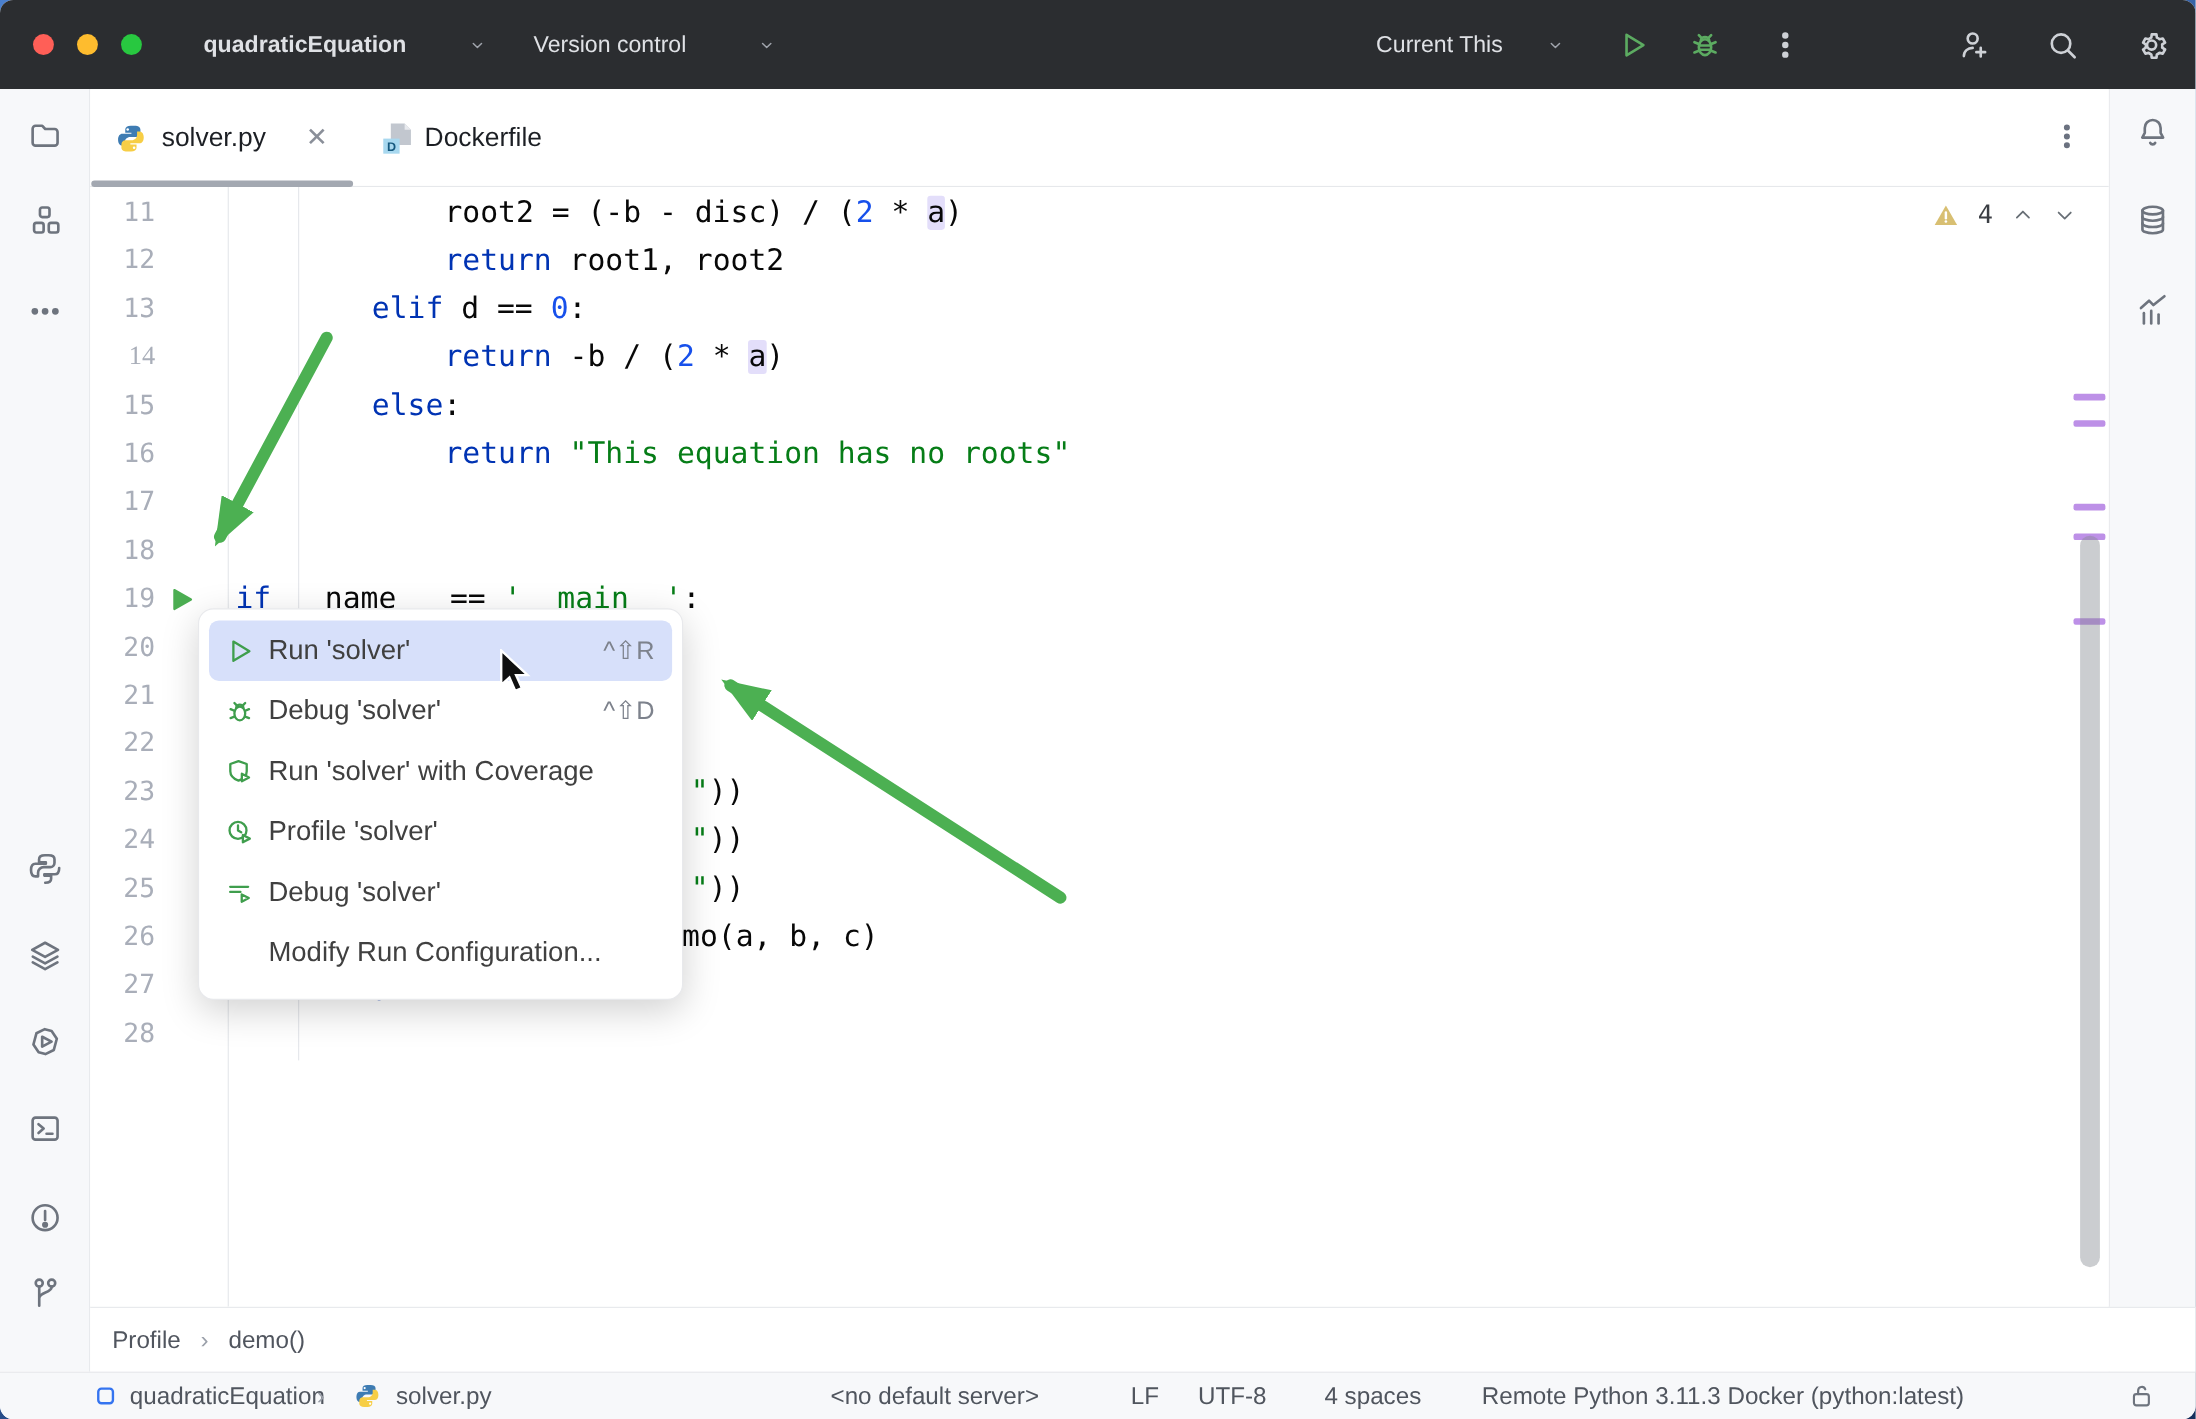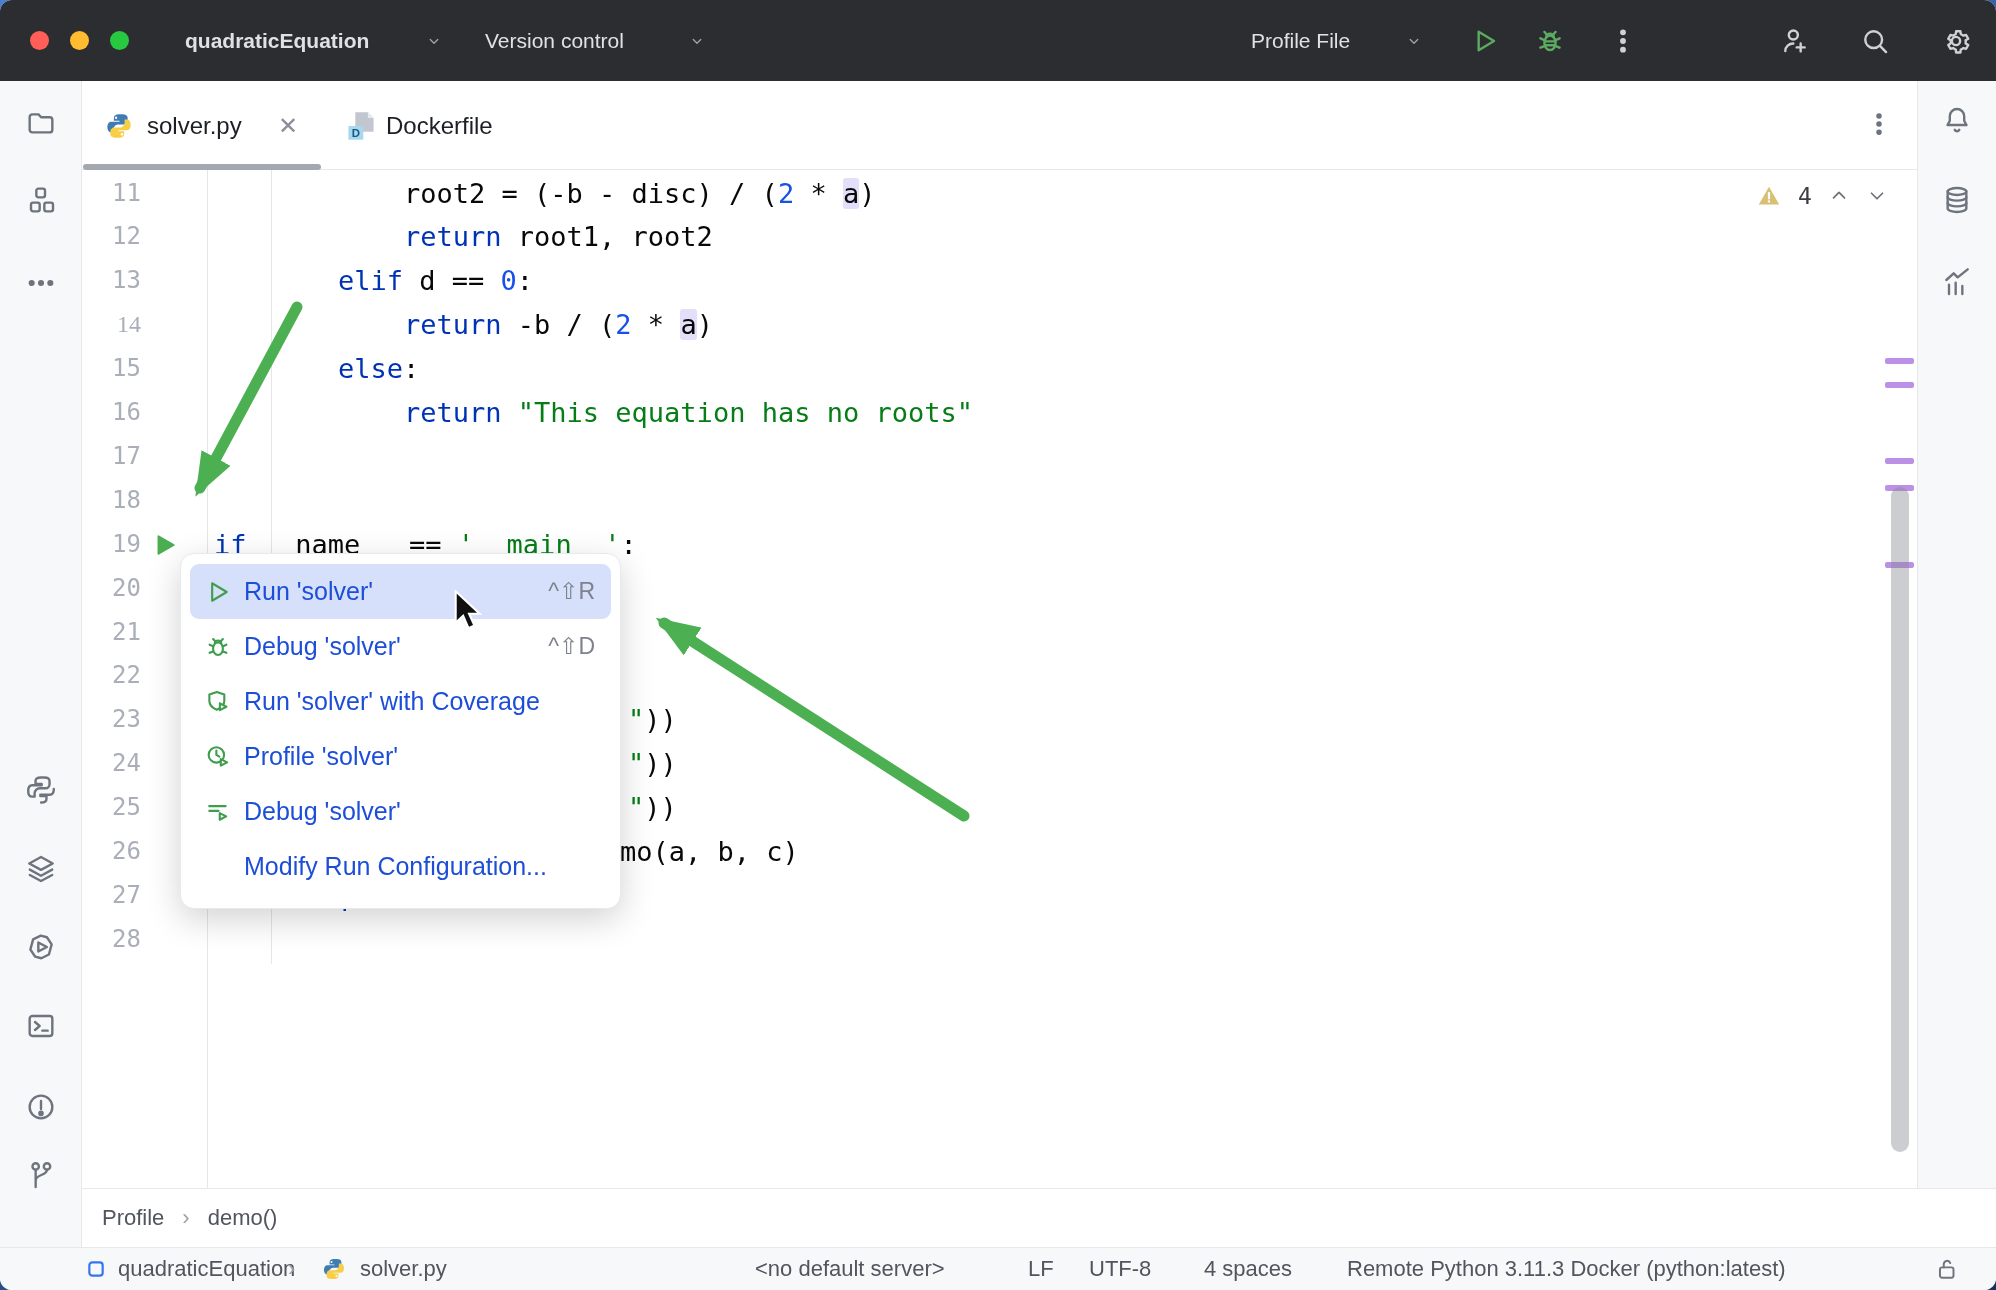--- a/index.html
+++ b/index.html
@@ -59,21 +59,21 @@
   #breadcrumbs .sep { font-size:22px; color:#9ba0aa; margin:0 18px; }
   
   #statusbar { position:absolute; left:0; top:1247px; width:100%; height:43px; background:#f7f8fa; border-top:1px solid #e6e8eb; font-size:22px; color:#50555e; }
   .sb-item { position:absolute; top:50%; transform:translateY(-50%); white-space:nowrap; }
   
   #context-menu { position:absolute; left:180px; top:553px; width:441px; height:356px; background:#fff; border:1px solid #e8e9ec;
                   border-radius:14px; box-shadow:0 10px 34px rgba(0,0,0,.18); padding-top:10px; z-index:40; }
   .menu-item { position:relative; height:55px; margin:0 9px; border-radius:9px; display:flex; align-items:center; }
   .menu-item.selected { background:var(--c-selection); }
   .menu-icon { position:absolute; left:14px; width:28px; height:28px; }
-  .menu-label { position:absolute; left:54px; font-size:25px; color:#1d4ed8; white-space:nowrap; }
+  .menu-label { position:absolute; left:54px; font-size:25px; color:#404040; white-space:nowrap; }
   .menu-shortcut { position:absolute; right:16px; font-size:23px; color:#7d828c; }
   
   #arrows, #cursor { position:absolute; left:0; top:0; pointer-events:none; }
   #arrows { z-index:60; }
   #cursor { z-index:55; }
 </style>
 </head>
 <body>
 
 <div id="window">
@@ -83,21 +83,21 @@
     <span class="traffic" id="tl-yellow"></span>
     <span class="traffic" id="tl-green"></span>
     <span class="tb-text" style="left:185px;font-weight:600;">quadraticEquation</span>
     <span class="tb-chevron" style="left:425px;"><svg width="100%" height="100%" viewBox="0 0 24 24" fill="none" stroke="#9fa3ab" stroke-width="1.8" stroke-linecap="round" stroke-linejoin="round">
           <polyline points="7,10 12,15 17,10"></polyline>
         </svg></span>
     <span class="tb-text" style="left:485px;">Version control</span>
     <span class="tb-chevron" style="left:688px;"><svg width="100%" height="100%" viewBox="0 0 24 24" fill="none" stroke="#9fa3ab" stroke-width="1.8" stroke-linecap="round" stroke-linejoin="round">
           <polyline points="7,10 12,15 17,10"></polyline>
         </svg></span>
-    <span class="tb-text" style="left:1251px;">Profile File</span>
+    <span class="tb-text" style="left:1251px;">Current This</span>
     <span class="tb-chevron" style="left:1405px;"><svg width="100%" height="100%" viewBox="0 0 24 24" fill="none" stroke="#9fa3ab" stroke-width="1.8" stroke-linecap="round" stroke-linejoin="round">
           <polyline points="7,10 12,15 17,10"></polyline>
         </svg></span>
     <span class="tb-icon" style="left:1468px;"><svg width="100%" height="100%" viewBox="0 0 24 24" fill="none" stroke="#5cab61" stroke-width="1.8" stroke-linecap="round" stroke-linejoin="round">
           <polygon points="8,5 19.5,12 8,19"></polygon>
         </svg></span>
     <span class="tb-icon" style="left:1534px;"><svg width="100%" height="100%" viewBox="0 0 24 24" fill="none" stroke="#5cab61" stroke-width="1.8" stroke-linecap="round" stroke-linejoin="round">
           <ellipse cx="12" cy="13.4" rx="4.2" ry="5.4"></ellipse>
           <path d="M9.2 8.6a2.9 2.9 0 0 1 5.6 0"></path>
           <path d="M9.4 6.9 7.8 5.2 M14.6 6.9 16.2 5.2 M7.8 11.3 4.8 10 M7.8 15.8 4.8 17 M16.2 11.3 19.2 10 M16.2 15.8 19.2 17 M8.4 12.3 h7.2 M8.6 15.2 h6.8"></path>

